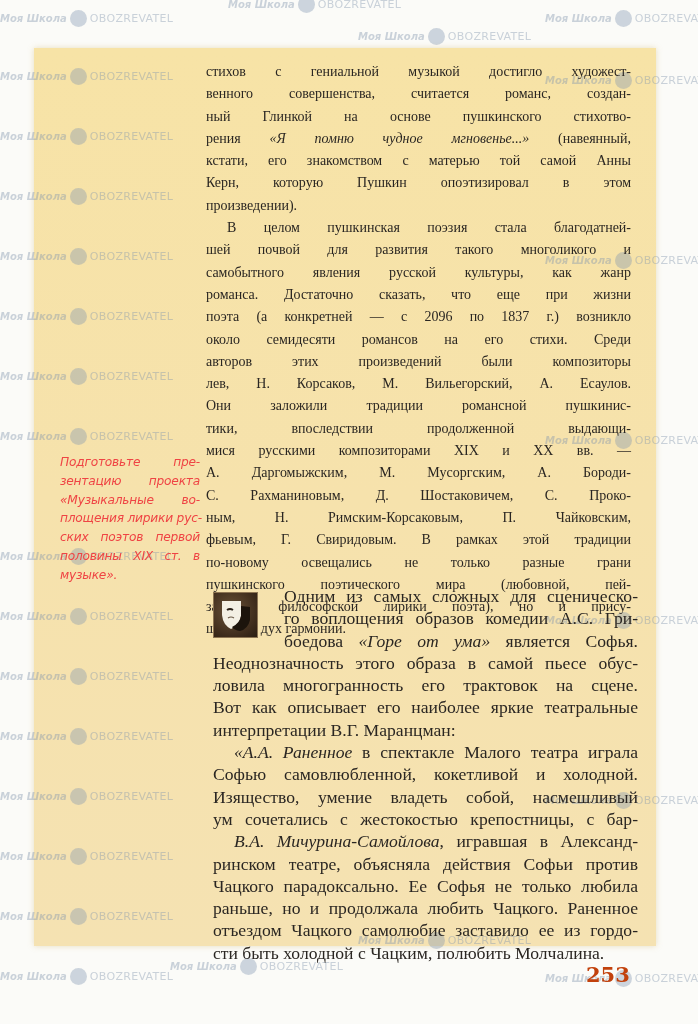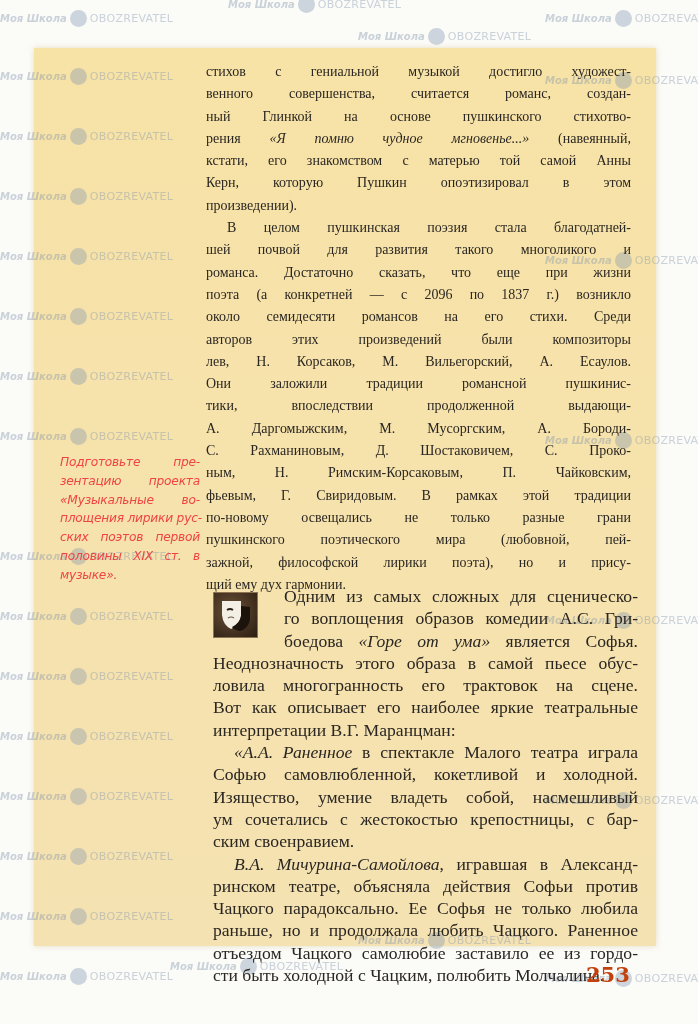--- a/index.html
+++ b/index.html
@@ -91,27 +91,29 @@
 <div class="col">
   <span class="line">стихов с гениальной музыкой достигло художест-</span>
   <span class="line">венного совершенства, считается романс, создан-</span>
   <span class="line">ный Глинкой на основе пушкинского стихотво-</span>
   <span class="line"><span>рения </span><i>«Я помню чудное мгновенье...»</i><span> (навеянный,</span></span>
   <span class="line">кстати, его знакомством с матерью той самой Анны</span>
   <span class="line">Керн, которую Пушкин опоэтизировал в этом</span>
   <span class="line last">произведении).</span>
   <span class="line" style="padding-left:21px">В целом пушкинская поэзия стала благодатней-</span>
   <span class="line">шей почвой для развития такого многоликого и</span>
+  <span class="line">самобытного явления русской культуры, как жанр</span>
   <span class="line">романса. Достаточно сказать, что еще при жизни</span>
   <span class="line">поэта (а конкретней — с 2096 по 1837 г.) возникло</span>
   <span class="line">около семидесяти романсов на его стихи. Среди</span>
   <span class="line">авторов этих произведений были композиторы</span>
   <span class="line">лев, Н. Корсаков, М. Вильегорский, А. Есаулов.</span>
   <span class="line">Они заложили традиции романсной пушкинис-</span>
   <span class="line">тики, впоследствии продолженной выдающи-</span>
+  <span class="line">мися русскими композиторами XIX и XX вв. —</span>
   <span class="line">А. Даргомыжским, М. Мусоргским, А. Бороди-</span>
   <span class="line">С. Рахманиновым, Д. Шостаковичем, С. Проко-</span>
   <span class="line">ным, Н. Римским-Корсаковым, П. Чайковским,</span>
   <span class="line">фьевым, Г. Свиридовым. В рамках этой традиции</span>
   <span class="line">по-новому освещались не только разные грани</span>
   <span class="line">пушкинского поэтического мира (любовной, пей-</span>
   <span class="line">зажной, философской лирики поэта), но и прису-</span>
   <span class="line last">щий ему дух гармонии.</span>
 </div>
 
@@ -139,21 +141,20 @@
   <span class="line ind-line">го воплощения образов комедии А.С. Гри-</span>
   <span class="line ind-line"><span>боедова </span><i>«Горе от ума»</i><span> является Софья.</span></span>
   <span class="line">Неоднозначность этого образа в самой пьесе обус-</span>
   <span class="line">ловила многогранность его трактовок на сцене.</span>
   <span class="line">Вот как описывает его наиболее яркие театральные</span>
   <span class="line last">интерпретации В.Г. Маранцман:</span>
   <span class="line qind"><i>«А.А. Раненное</i><span> в спектакле Малого театра играла</span></span>
   <span class="line">Софью самовлюбленной, кокетливой и холодной.</span>
   <span class="line">Изящество, умение владеть собой, насмешливый</span>
   <span class="line">ум сочетались с жестокостью крепостницы, с бар-</span>
-  <span class="line last">ским своенравием.</span>
   <span class="line qind"><i>В.А. Мичурина-Самойлова</i><span>, игравшая в Александ-</span></span>
   <span class="line">ринском театре, объясняла действия Софьи против</span>
   <span class="line">Чацкого парадоксально. Ее Софья не только любила</span>
   <span class="line">раньше, но и продолжала любить Чацкого. Раненное</span>
   <span class="line">отъездом Чацкого самолюбие заставило ее из гордо-</span>
   <span class="line last">сти быть холодной с Чацким, полюбить Молчалина.</span>
 </div>
 
 <div class="page-number">253</div>
 

